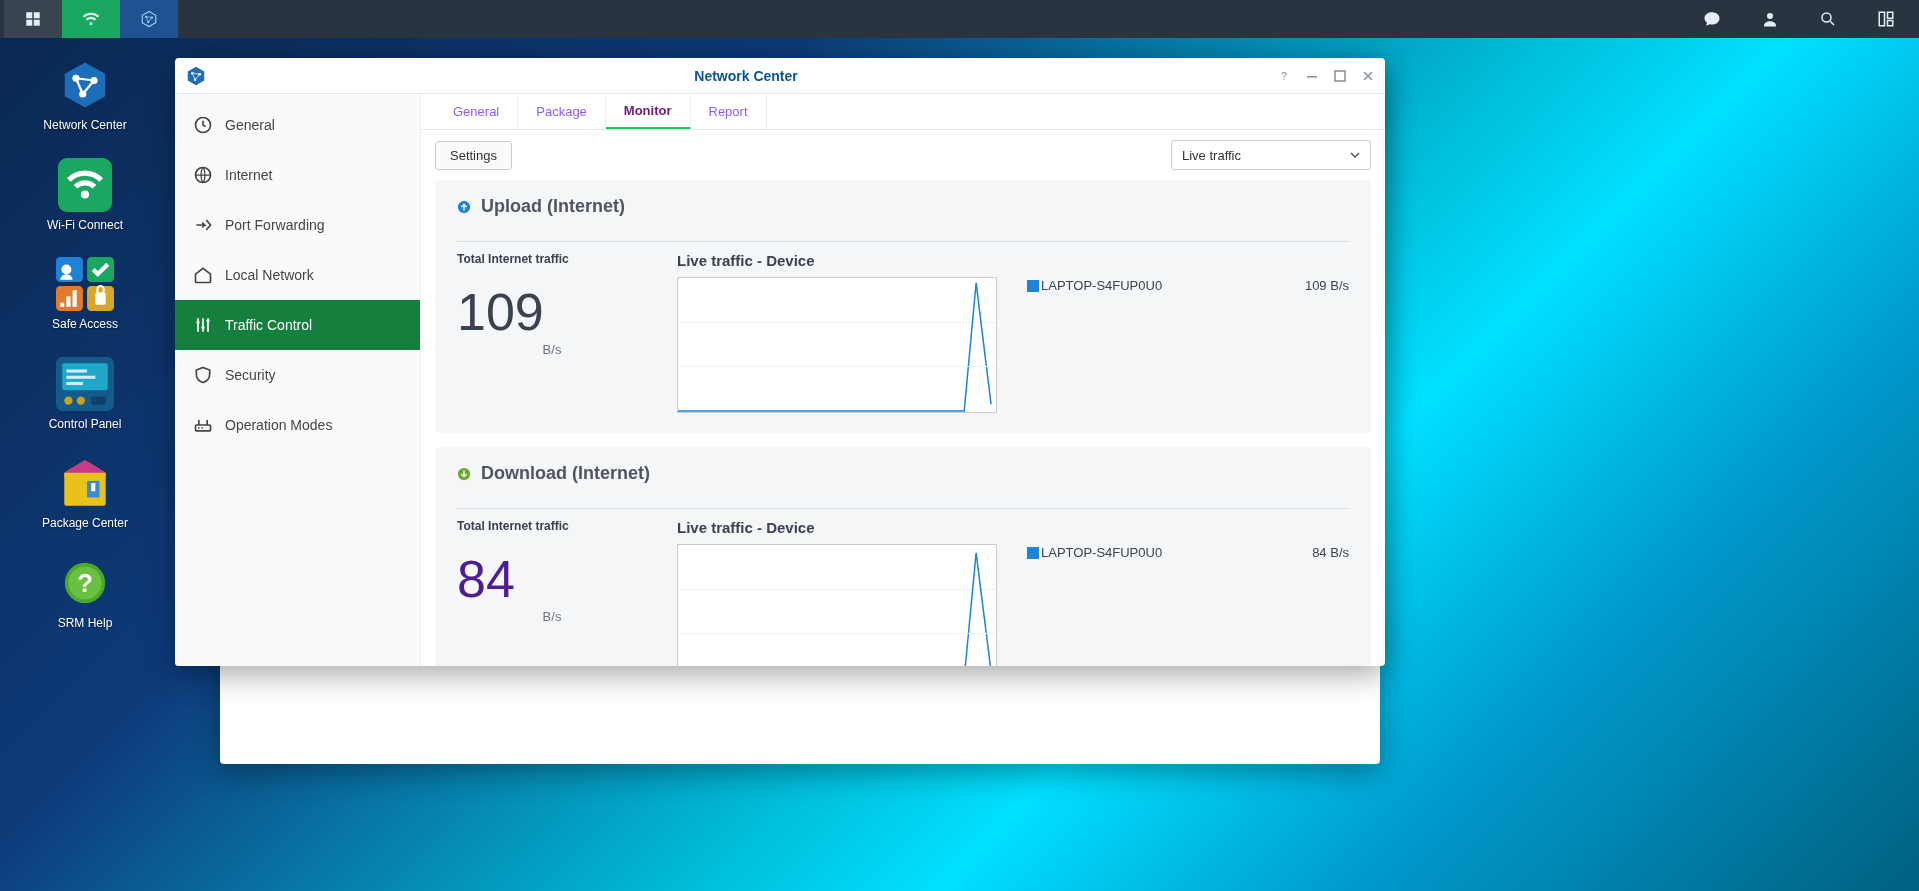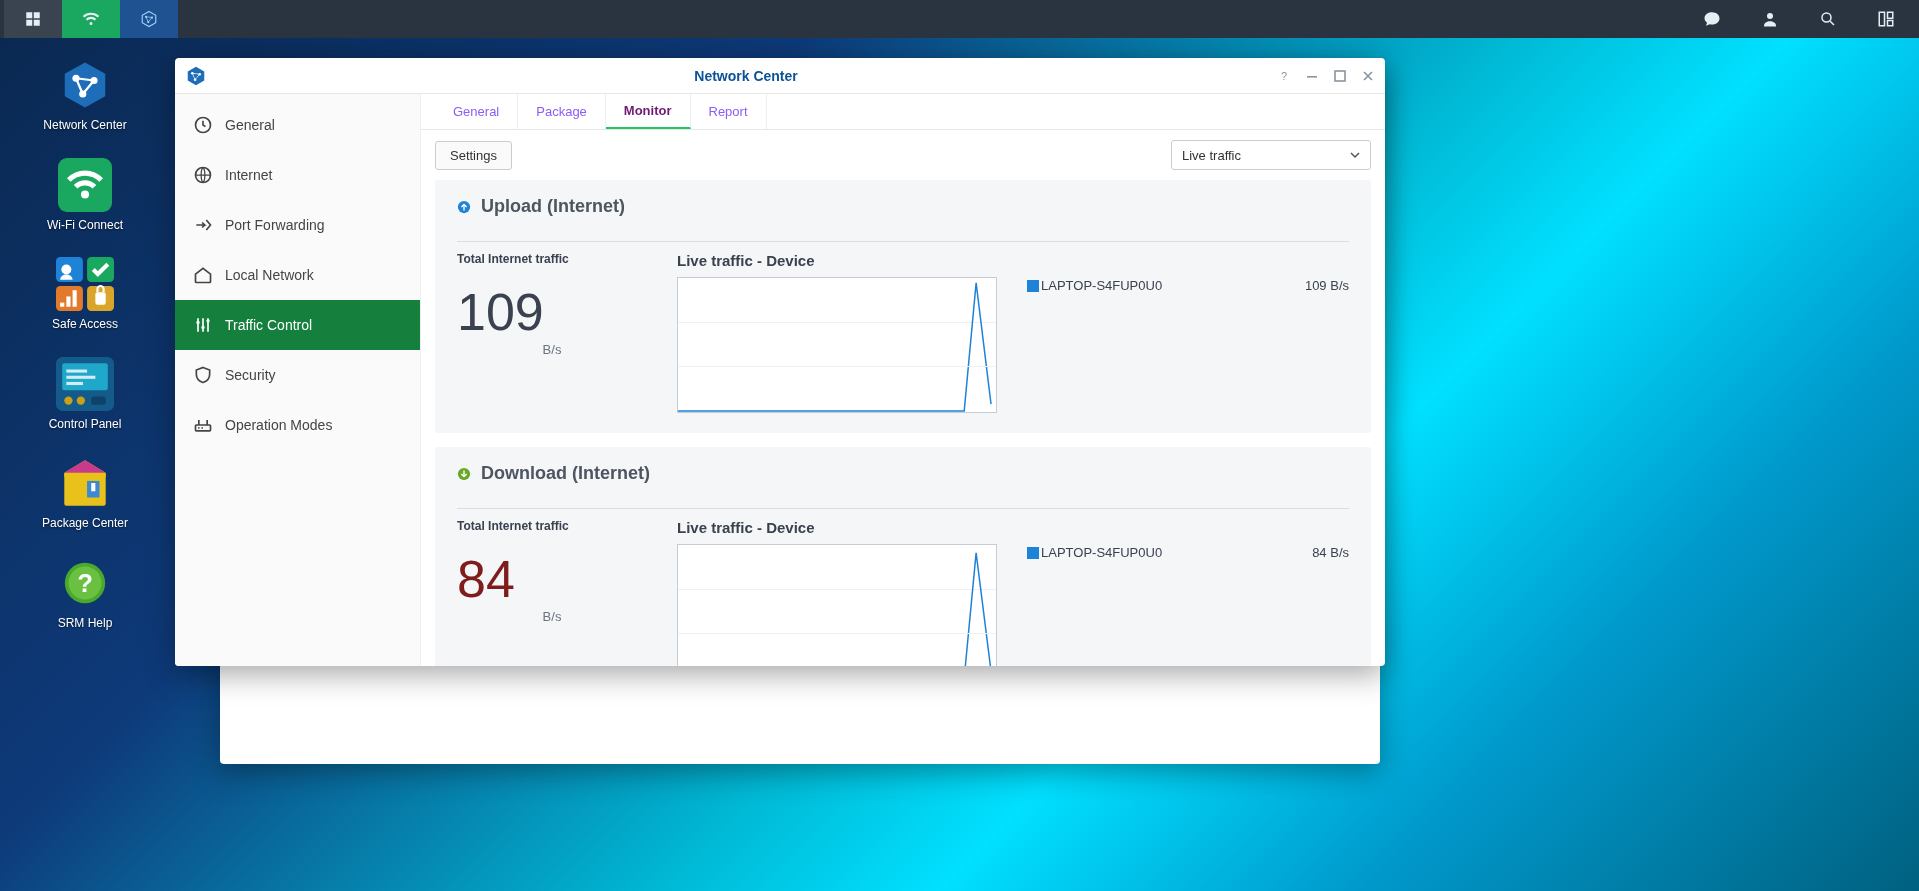--- a/index.html
+++ b/index.html
@@ -50,21 +50,21 @@
 
 .panels { flex: 1; padding: 0 14px 14px; display: flex; flex-direction: column; gap: 14px; overflow: auto; }
 .panel { background: #f5f6f7; border-radius: 3px; padding: 16px 22px 20px; }
 .panel-header { display: flex; align-items: center; gap: 10px; border-bottom: 1px solid #d9dde0; padding-bottom: 24px; margin-bottom: 10px; }
 .panel-title { color: #4d5660; font-size: 18px; font-weight: 600; }
 .arrow-icon { width: 14px; height: 14px; }
 .panel-body { display: flex; gap: 30px; }
 .metric-col { width: 190px; }
 .metric-label { color: #3a4250; font-size: 12px; font-weight: 600; margin-bottom: 20px; }
 .metric-value { font-size: 52px; color: #3a4250; text-align: left; line-height: 1; }
-.metric-value.green { color: #7f1d1d; }
+.metric-value.green { color: #4c1d95; }
 .metric-unit { text-align: center; color: #6a7480; font-size: 13px; margin-top: 4px; }
 .chart-col { flex:0 0 auto; }
 .chart-label { color: #3a4250; font-size: 15px; font-weight: 600; margin-bottom: 8px; }
 .chart-box { width: 320px; height: 136px; border: 1px solid #c8ccd0; background: #fff; position: relative; }
 .chart-box::before, .chart-box::after { content:''; position:absolute; left:0; right:0; height:1px; background:#eef0f2; }
 .chart-box::before { top:33%; } .chart-box::after { top:66%; }
 .chart-line { position:absolute; left:0; top:0; width:100%; height:100%; }
 .legend-col { flex: 1; padding-top: 26px; }
 .legend-row { display: flex; align-items: center; gap: 2px; font-size: 13px; color: #3a4250; }
 .legend-swatch { width: 12px; height: 12px; background: #1e82d6; }

